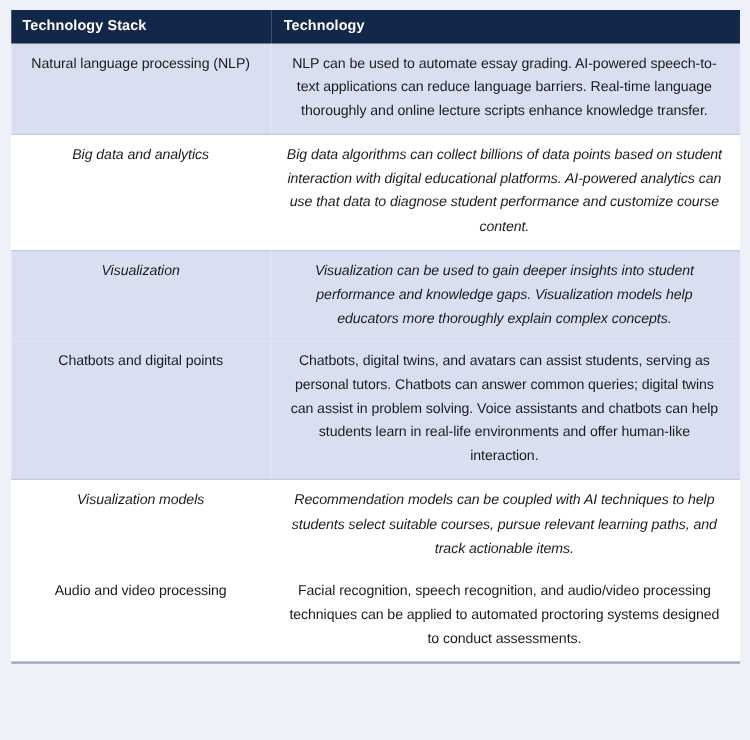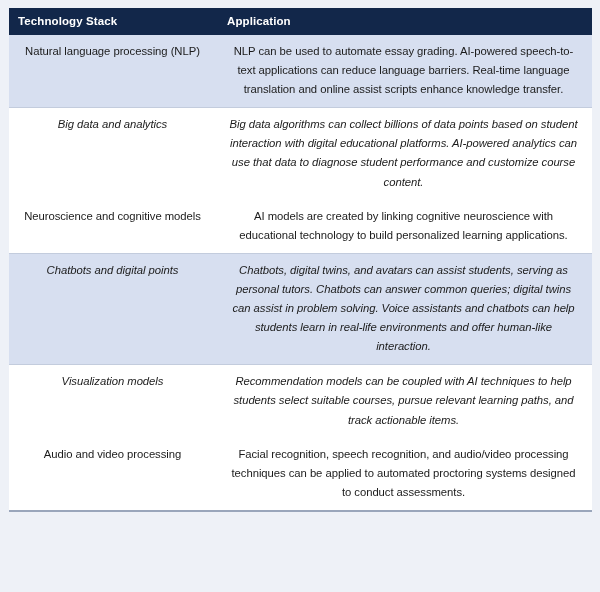--- a/index.html
+++ b/index.html
@@ -94,35 +94,35 @@
 <div id="page">
   <div class="table-wrap">
     <table class="tbl">
       <colgroup>
         <col class="c1">
         <col class="c2">
       </colgroup>
       <thead>
         <tr>
           <th class="stack-col">Technology Stack</th>
-          <th class="app-col">Application</th>
+          <th class="app-col">Technology</th>
         </tr>
       </thead>
       <tbody id="tbody">
           <tr class="alt">
             <td class="stack-col">Natural language processing (NLP)</td>
-            <td class="app-col">NLP can be used to automate essay grading. AI-powered speech-to-text applications can reduce language barriers. Real-time language translation and online assist scripts enhance knowledge transfer.</td>
+            <td class="app-col">NLP can be used to automate essay grading. AI-powered speech-to-text applications can reduce language barriers. Real-time language thoroughly and online lecture scripts enhance knowledge transfer.</td>
           </tr>
           <tr class="plain">
             <td class="stack-col">Big data and analytics</td>
             <td class="app-col">Big data algorithms can collect billions of data points based on student interaction with digital educational platforms. AI-powered analytics can use that data to diagnose student performance and customize course content.</td>
           </tr>
-          <tr class="plain">
-            <td class="stack-col">Neuroscience and cognitive models</td>
-            <td class="app-col">AI models are created by linking cognitive neuroscience with educational technology to build personalized learning applications.</td>
+          <tr class="alt">
+            <td class="stack-col">Visualization</td>
+            <td class="app-col">Visualization can be used to gain deeper insights into student performance and knowledge gaps. Visualization models help educators more thoroughly explain complex concepts.</td>
           </tr>
           <tr class="alt">
             <td class="stack-col">Chatbots and digital points</td>
             <td class="app-col">Chatbots, digital twins, and avatars can assist students, serving as personal tutors. Chatbots can answer common queries; digital twins can assist in problem solving. Voice assistants and chatbots can help students learn in real-life environments and offer human-like interaction.</td>
           </tr>
           <tr class="plain">
             <td class="stack-col">Visualization models</td>
             <td class="app-col">Recommendation models can be coupled with AI techniques to help students select suitable courses, pursue relevant learning paths, and track actionable items.</td>
           </tr>
           <tr class="plain">

